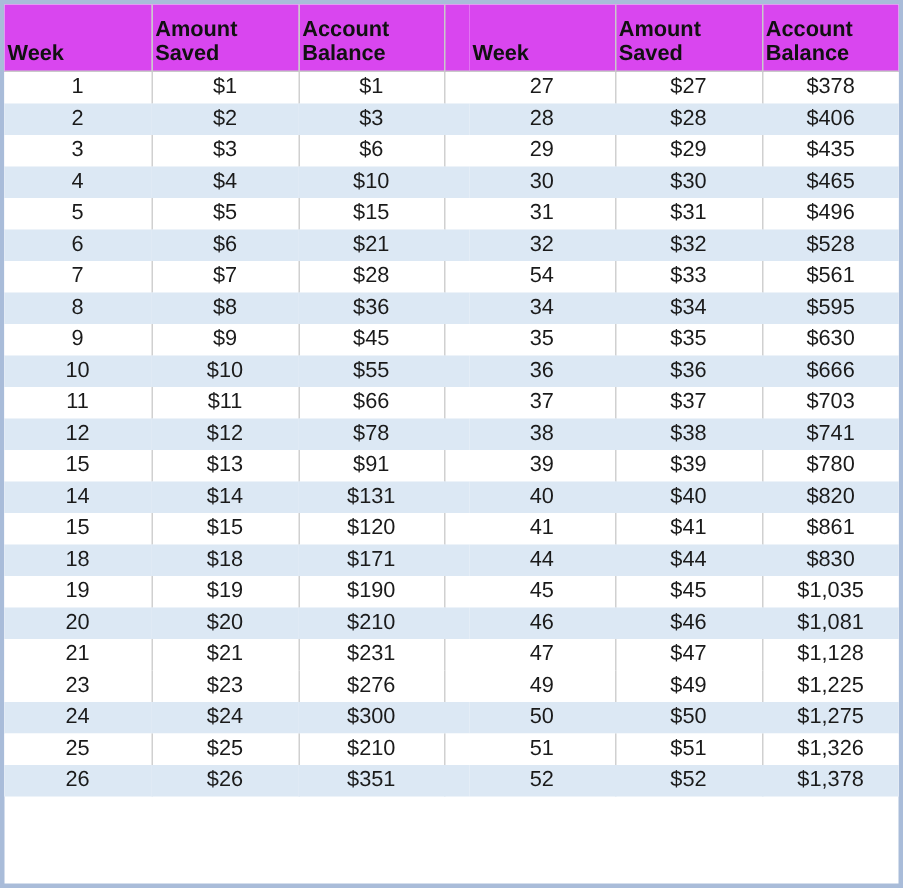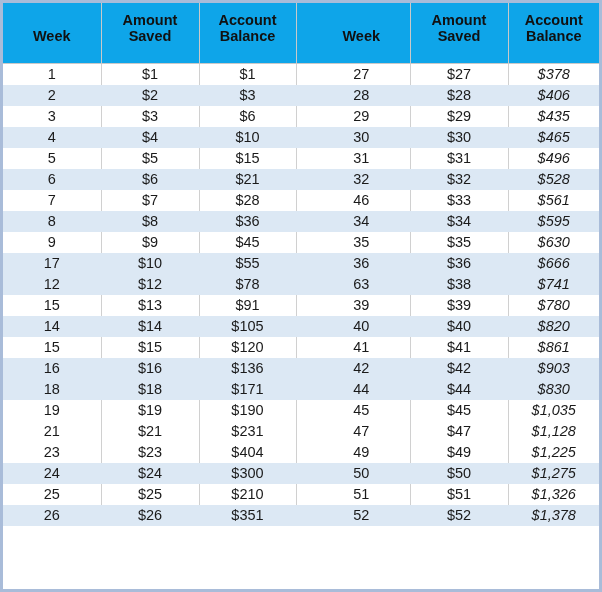--- a/index.html
+++ b/index.html
@@ -38,26 +38,26 @@
   table.savings col.c-bal    { width: 97px; }
   table.savings col.c-gap    { width: 17px; }
   table.savings col.c-week2  { width: 97px; }
   table.savings col.c-saved2 { width: 98px; }
   table.savings col.c-bal2   { width: 91px; }
 
   thead th {
     font-size: 14.5px;
     font-weight: bold;
     color: #111111;
-    text-align: center;
+    text-align: left;
     vertical-align: bottom;
     height: 41px;
-    padding: 0 2px 19px 2px;
+    padding: 0 2px 3px 2px;
     line-height: 16px;
-    background: #0ea5e9;
+    background: #d946ef;
     border-right: 1px solid #c9c9c9;
     border-bottom: 1px solid #c9c9c9;
   }
   thead th.gap,
   thead th.last {
     border-right: none;
   }
   thead th.gap {
     border-bottom: 1px solid #c9c9c9;
   }
@@ -69,21 +69,20 @@
     vertical-align: middle;
     height: 21px;
     line-height: 21px;
     padding: 0 2px;
     border-right: 1px solid #d0d0d0;
     white-space: nowrap;
   }
   tbody td.gap,
   tbody td.last {
     border-right: none;
-    font-style: italic;
   }
 
   tbody tr.odd td {
     background: #ffffff;
   }
   
   tbody tr.even td {
     background: #dce8f4;
     border-right: 1px solid #dce8f4;
   }
@@ -189,21 +188,21 @@
           <td class="gap"></td>
           <td>32</td>
           <td>$32</td>
           <td class="last">$528</td>
         </tr>
         <tr class="odd">
           <td>7</td>
           <td>$7</td>
           <td>$28</td>
           <td class="gap"></td>
-          <td>46</td>
+          <td>54</td>
           <td>$33</td>
           <td class="last">$561</td>
         </tr>
         <tr class="even">
           <td>8</td>
           <td>$8</td>
           <td>$36</td>
           <td class="gap"></td>
           <td>34</td>
           <td>$34</td>
@@ -212,104 +211,113 @@
         <tr class="odd">
           <td>9</td>
           <td>$9</td>
           <td>$45</td>
           <td class="gap"></td>
           <td>35</td>
           <td>$35</td>
           <td class="last">$630</td>
         </tr>
         <tr class="even">
-          <td>17</td>
+          <td>10</td>
           <td>$10</td>
           <td>$55</td>
           <td class="gap"></td>
           <td>36</td>
           <td>$36</td>
           <td class="last">$666</td>
         </tr>
+        <tr class="odd">
+          <td>11</td>
+          <td>$11</td>
+          <td>$66</td>
+          <td class="gap"></td>
+          <td>37</td>
+          <td>$37</td>
+          <td class="last">$703</td>
+        </tr>
         <tr class="even">
           <td>12</td>
           <td>$12</td>
           <td>$78</td>
           <td class="gap"></td>
-          <td>63</td>
+          <td>38</td>
           <td>$38</td>
           <td class="last">$741</td>
         </tr>
         <tr class="odd">
           <td>15</td>
           <td>$13</td>
           <td>$91</td>
           <td class="gap"></td>
           <td>39</td>
           <td>$39</td>
           <td class="last">$780</td>
         </tr>
         <tr class="even">
           <td>14</td>
           <td>$14</td>
-          <td>$105</td>
+          <td>$131</td>
           <td class="gap"></td>
           <td>40</td>
           <td>$40</td>
           <td class="last">$820</td>
         </tr>
         <tr class="odd">
           <td>15</td>
           <td>$15</td>
           <td>$120</td>
           <td class="gap"></td>
           <td>41</td>
           <td>$41</td>
           <td class="last">$861</td>
         </tr>
         <tr class="even">
-          <td>16</td>
-          <td>$16</td>
-          <td>$136</td>
-          <td class="gap"></td>
-          <td>42</td>
-          <td>$42</td>
-          <td class="last">$903</td>
-        </tr>
-        <tr class="even">
           <td>18</td>
           <td>$18</td>
           <td>$171</td>
           <td class="gap"></td>
           <td>44</td>
           <td>$44</td>
           <td class="last">$830</td>
         </tr>
         <tr class="odd">
           <td>19</td>
           <td>$19</td>
           <td>$190</td>
           <td class="gap"></td>
           <td>45</td>
           <td>$45</td>
           <td class="last">$1,035</td>
         </tr>
+        <tr class="even">
+          <td>20</td>
+          <td>$20</td>
+          <td>$210</td>
+          <td class="gap"></td>
+          <td>46</td>
+          <td>$46</td>
+          <td class="last">$1,081</td>
+        </tr>
         <tr class="odd">
           <td>21</td>
           <td>$21</td>
           <td>$231</td>
           <td class="gap"></td>
           <td>47</td>
           <td>$47</td>
           <td class="last">$1,128</td>
         </tr>
         <tr class="odd">
           <td>23</td>
           <td>$23</td>
-          <td>$404</td>
+          <td>$276</td>
           <td class="gap"></td>
           <td>49</td>
           <td>$49</td>
           <td class="last">$1,225</td>
         </tr>
         <tr class="even">
           <td>24</td>
           <td>$24</td>
           <td>$300</td>
           <td class="gap"></td>

